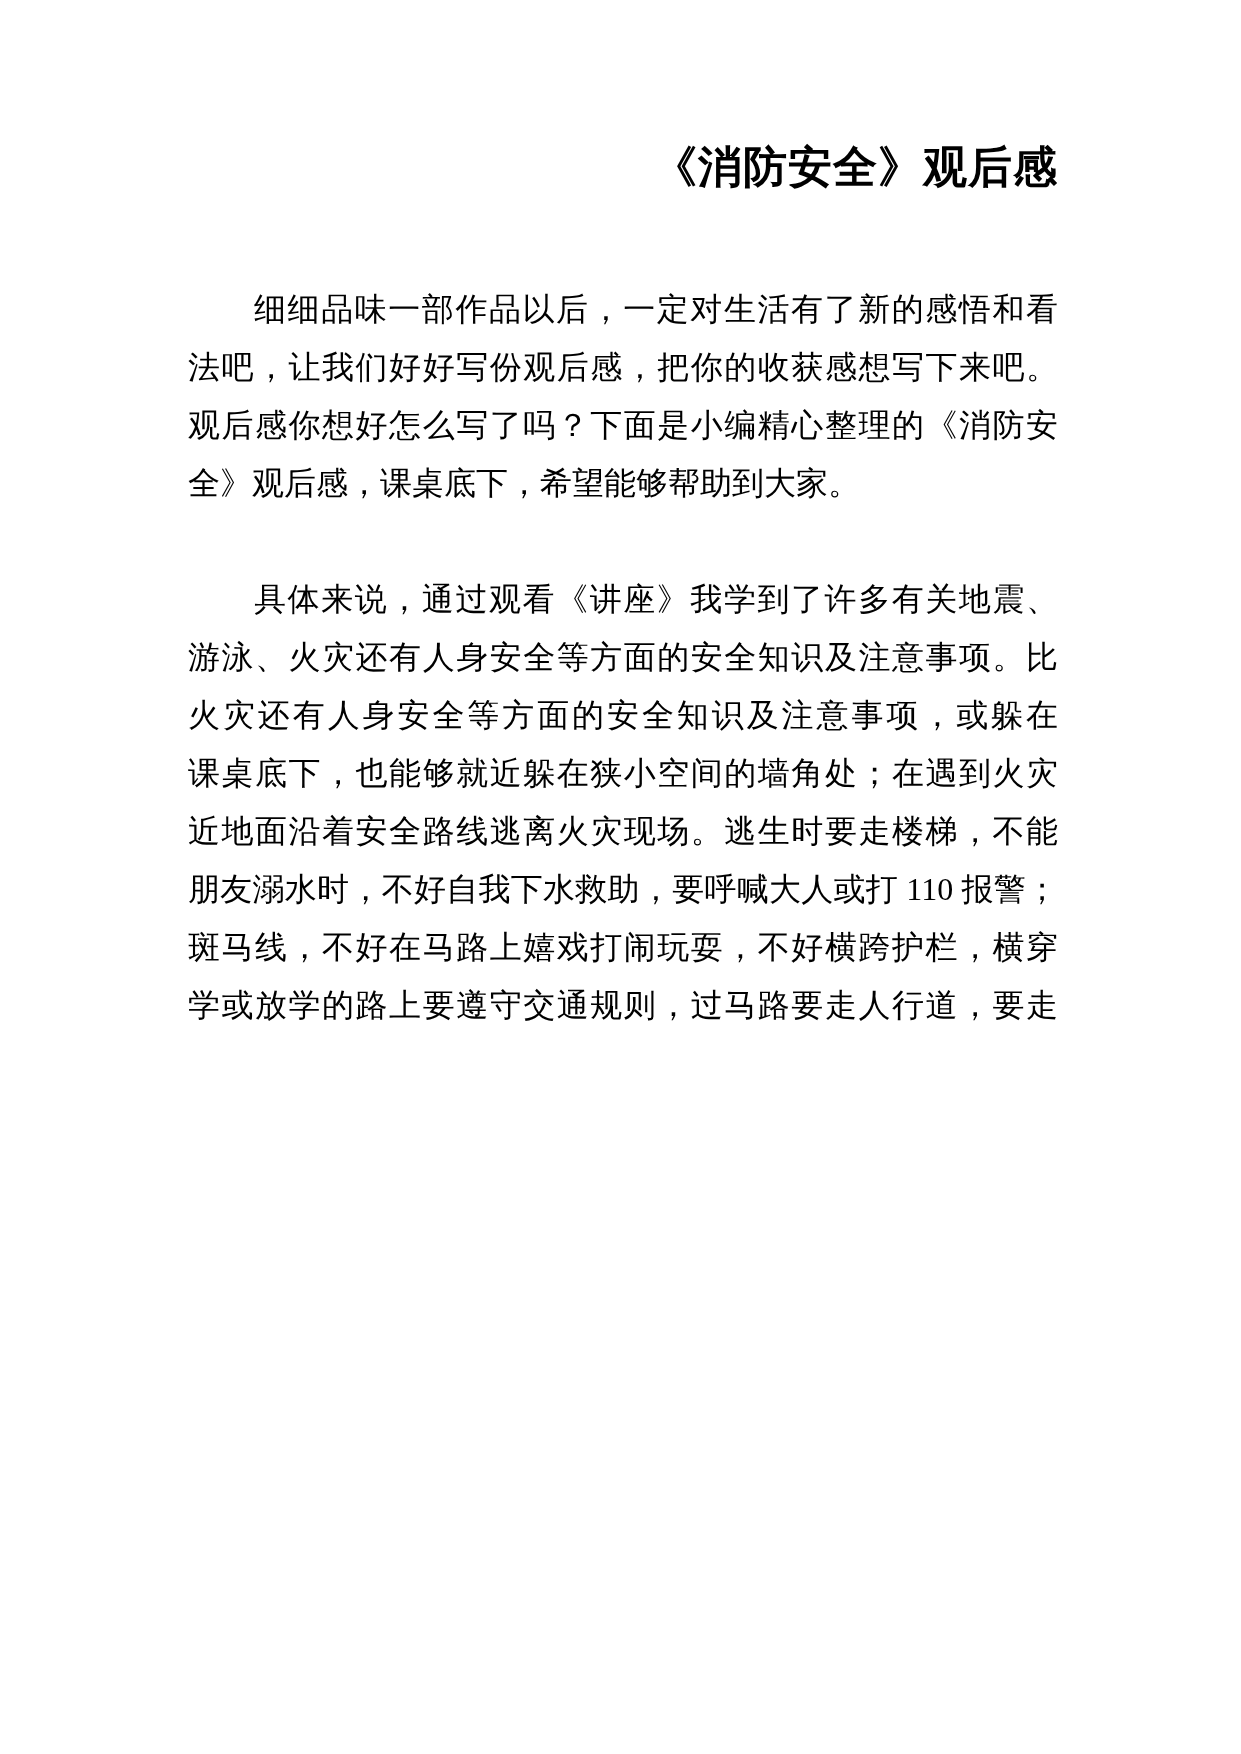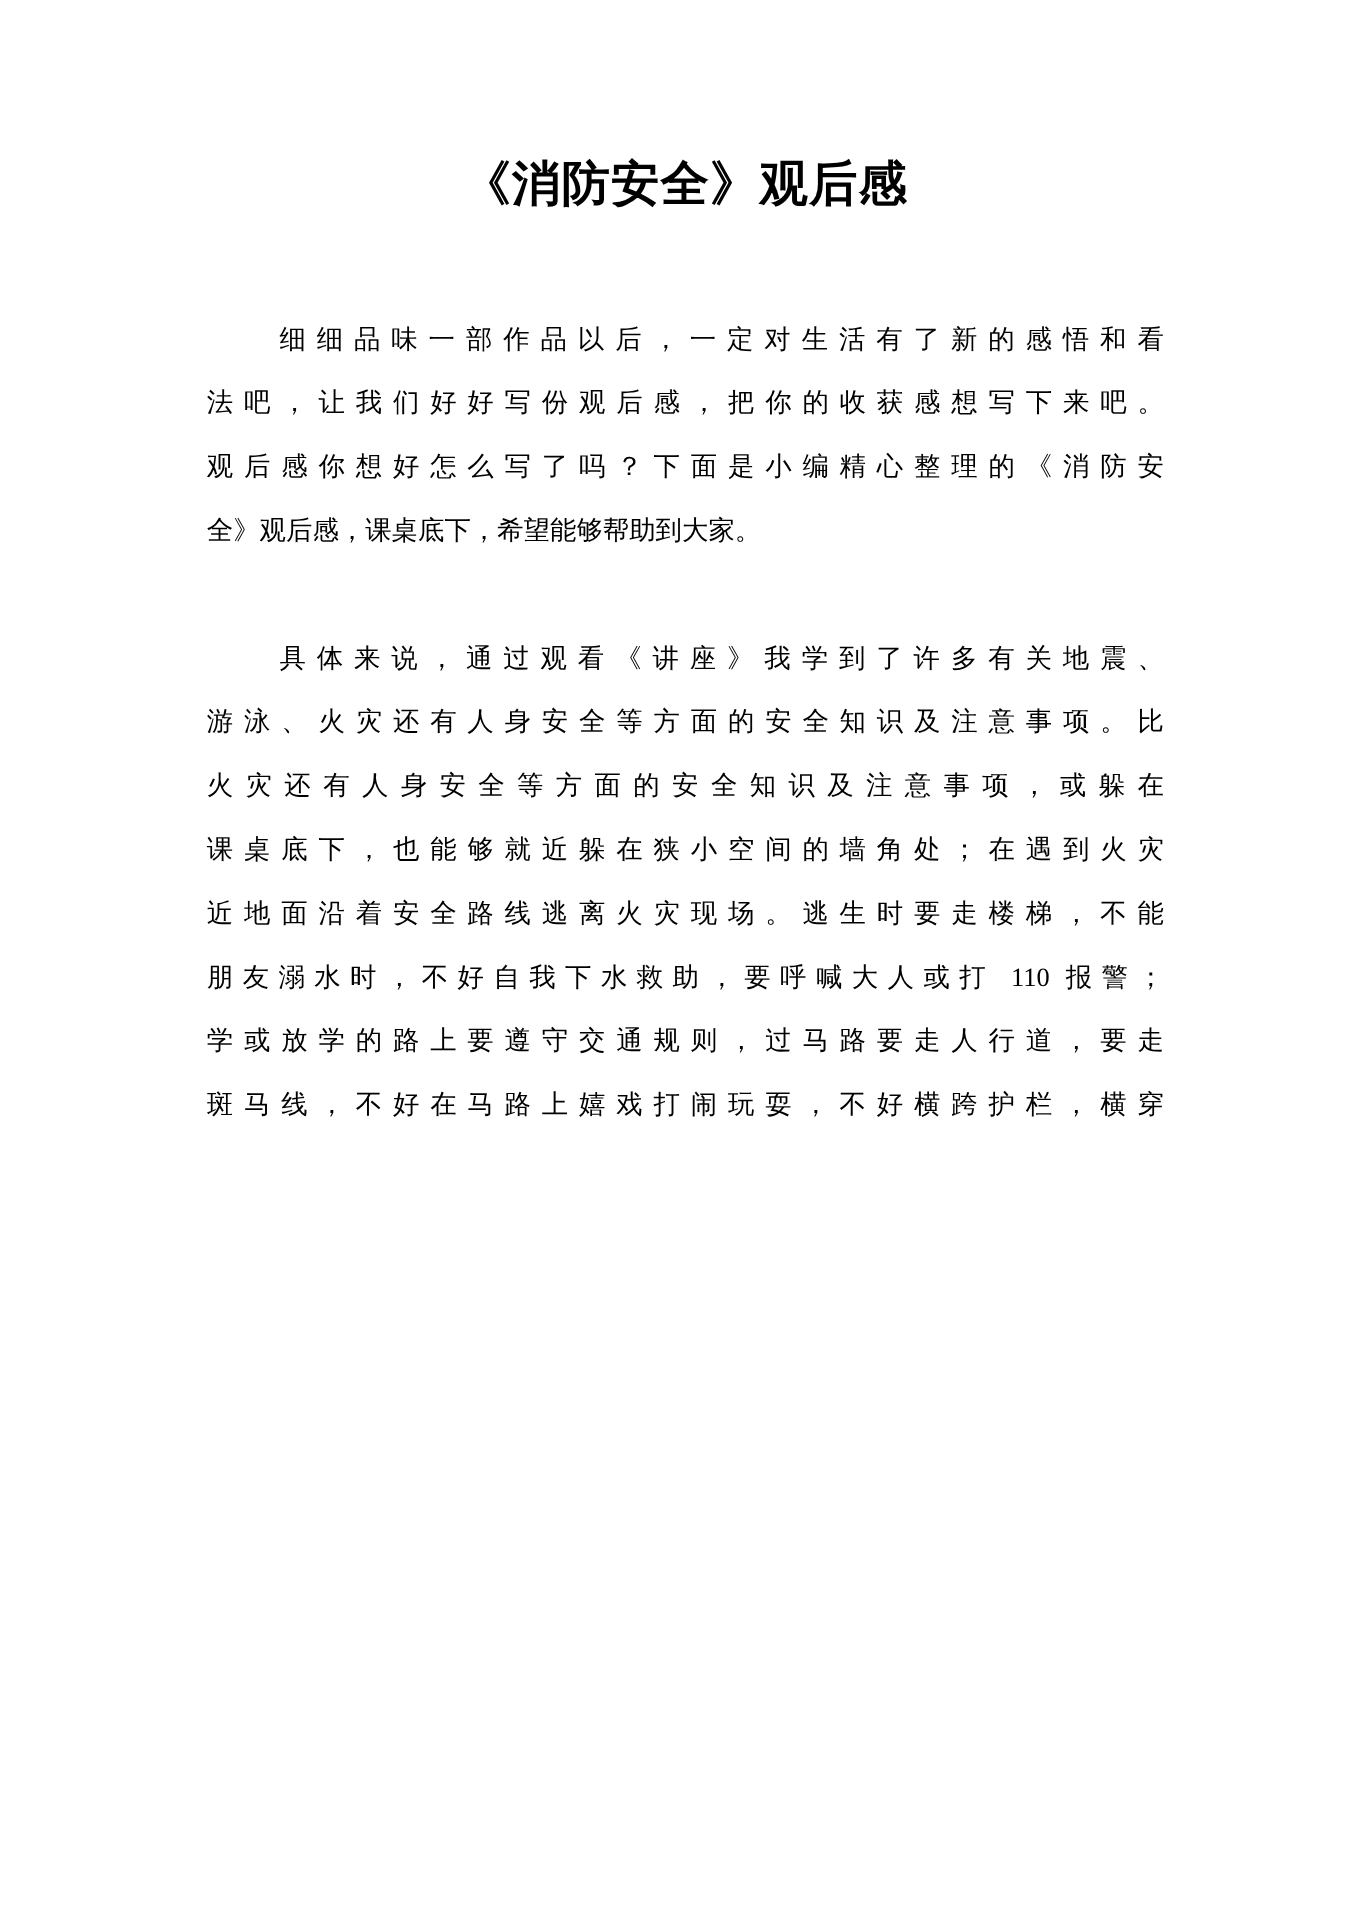--- a/index.html
+++ b/index.html
@@ -17,33 +17,33 @@
     padding: 142px 183px 0 188px;
     overflow: hidden;
     font-family: "Liberation Serif", "DejaVu Serif", serif;
     color: #000000;
   }
   .doc-title {
     margin: 0 0 86px 0;
     font-size: 44px;
     line-height: 52px;
     font-weight: bold;
-    text-align: center;
+    text-align: right;
     letter-spacing: 1px;
     white-space: nowrap;
   }
   .doc-body {
     width: 870px;
   }
   .paragraph {
     margin: 0;
     padding: 0;
   }
   .line {
-    font-size: 24px;
+    font-size: 32px;
     line-height: 58px;
     height: 58px;
     text-align: justify;
     text-align-last: justify;
     text-justify: inter-character;
     white-space: nowrap;
     overflow: visible;
   }
   .line.first {
     text-indent: 66px;
@@ -68,17 +68,17 @@
         <div class="line flush">全》观后感，课桌底下，希望能够帮助到大家。</div>
       </div>
       <div class="blank-line"></div>
       <div class="paragraph">
         <div class="line first">具体来说，通过观看《讲座》我学到了许多有关地震、</div>
         <div class="line">游泳、火灾还有人身安全等方面的安全知识及注意事项。比</div>
         <div class="line">火灾还有人身安全等方面的安全知识及注意事项，或躲在</div>
         <div class="line">课桌底下，也能够就近躲在狭小空间的墙角处；在遇到火灾</div>
         <div class="line">近地面沿着安全路线逃离火灾现场。逃生时要走楼梯，不能</div>
         <div class="line">朋友溺水时，不好自我下水救助，要呼喊大人或打 110 报警；</div>
+        <div class="line">斑马线，不好在马路上嬉戏打闹玩耍，不好横跨护栏，横穿</div>
         <div class="line">学或放学的路上要遵守交通规则，过马路要走人行道，要走</div>
-        <div class="line">斑马线，不好在马路上嬉戏打闹玩耍，不好横跨护栏，横穿</div>
       </div>
     </div>
 </div>
 
 </body></html>

